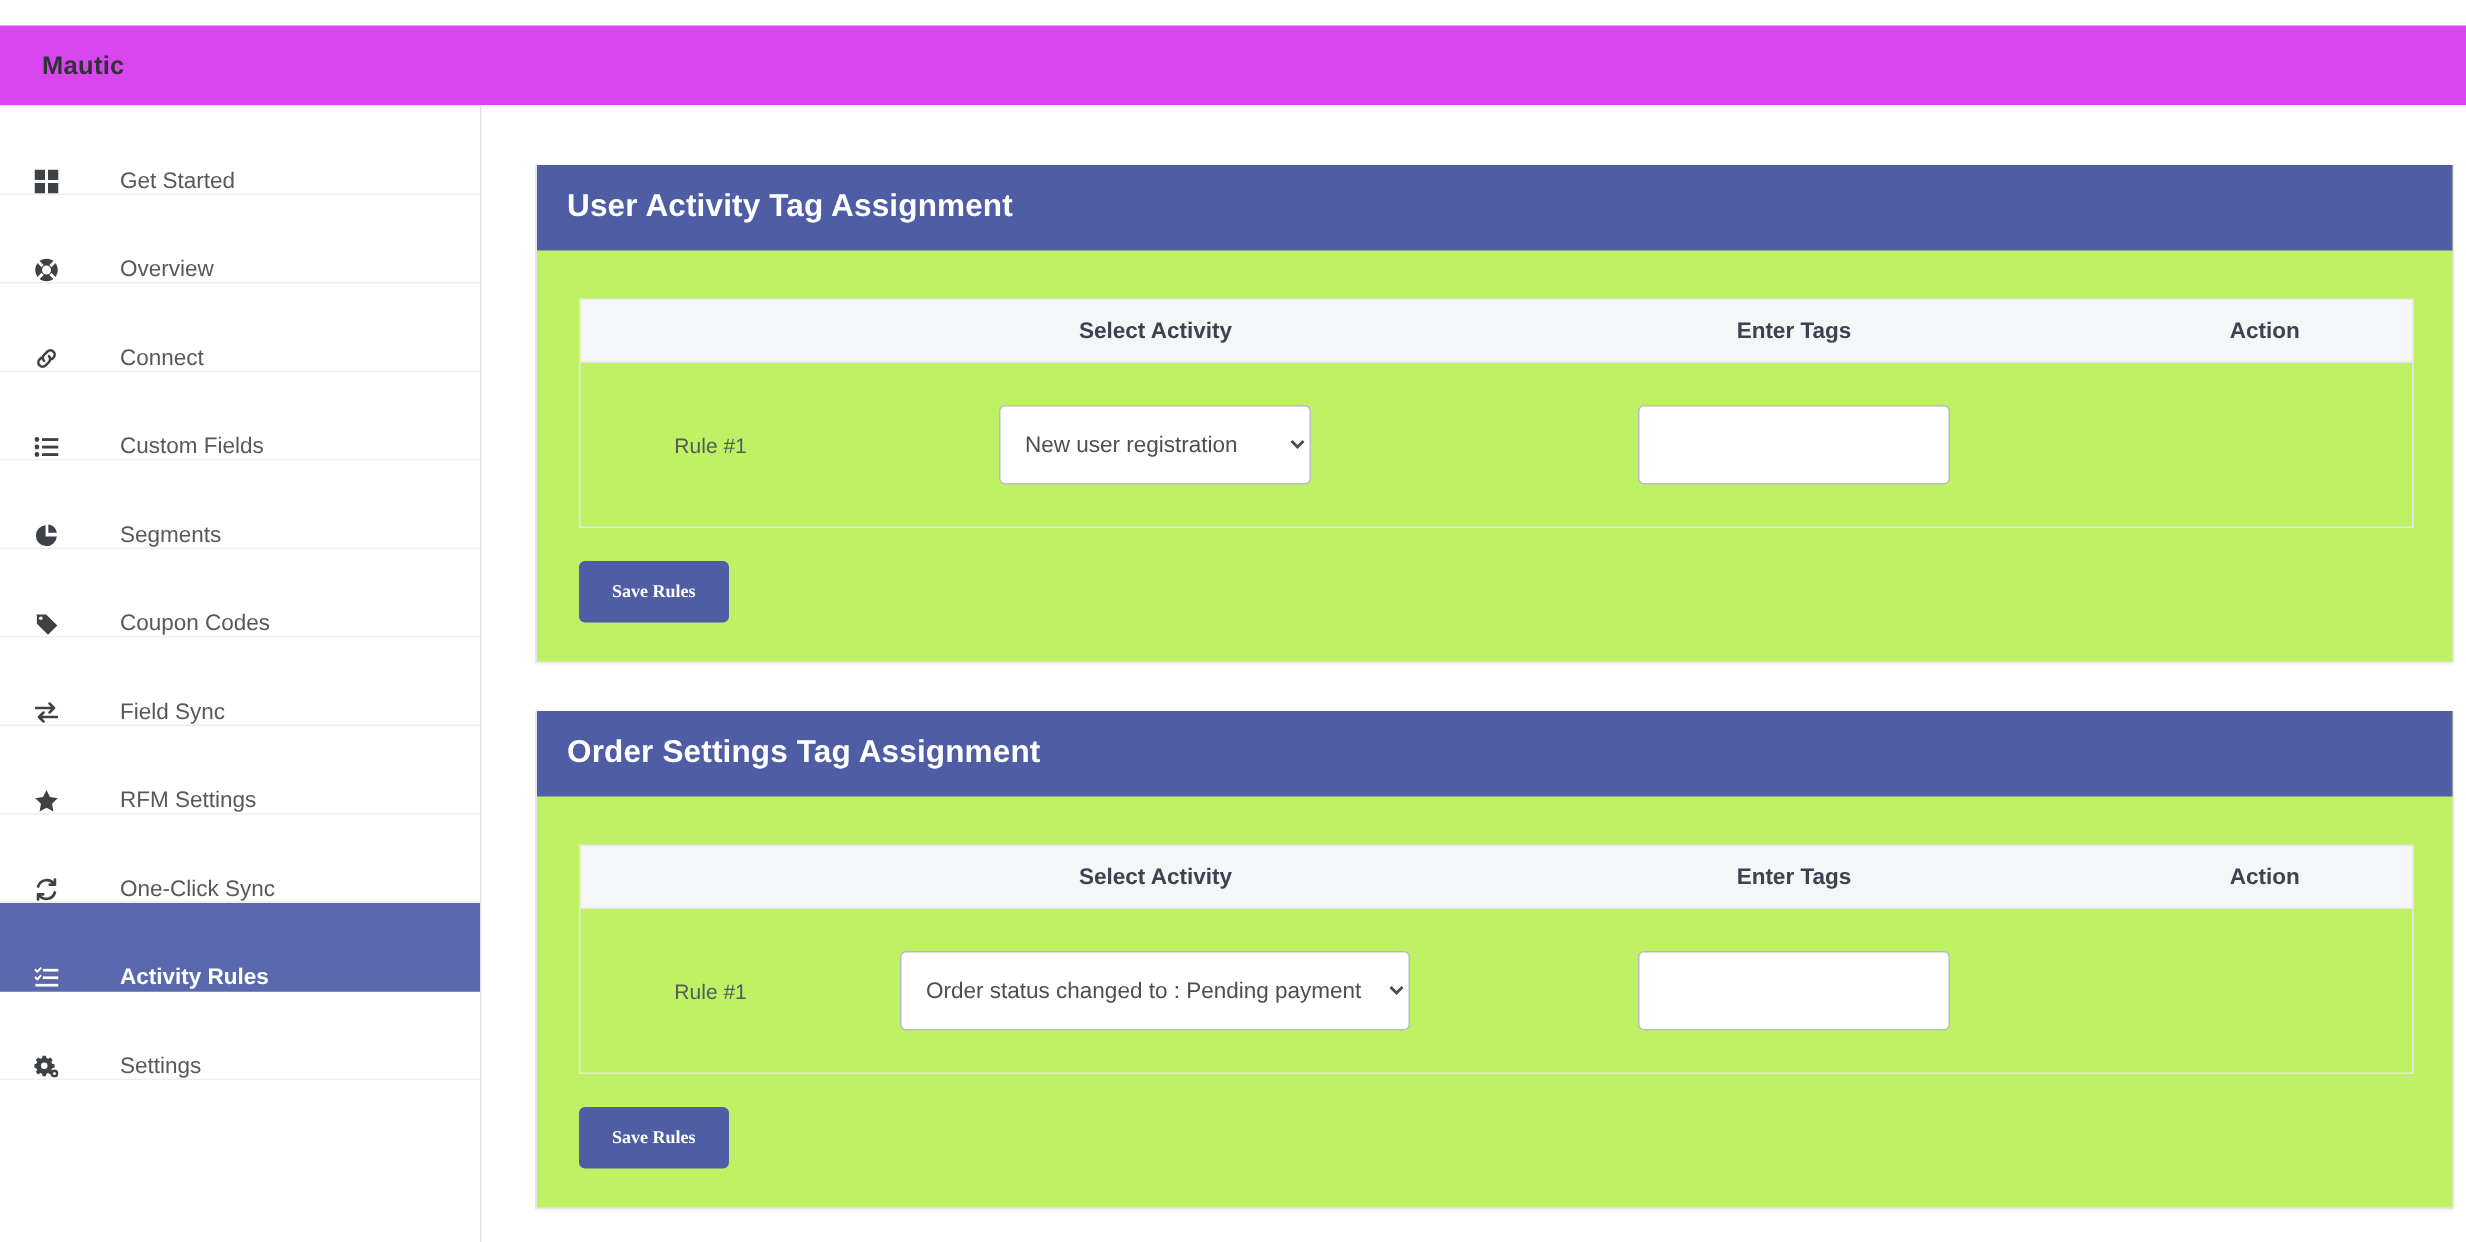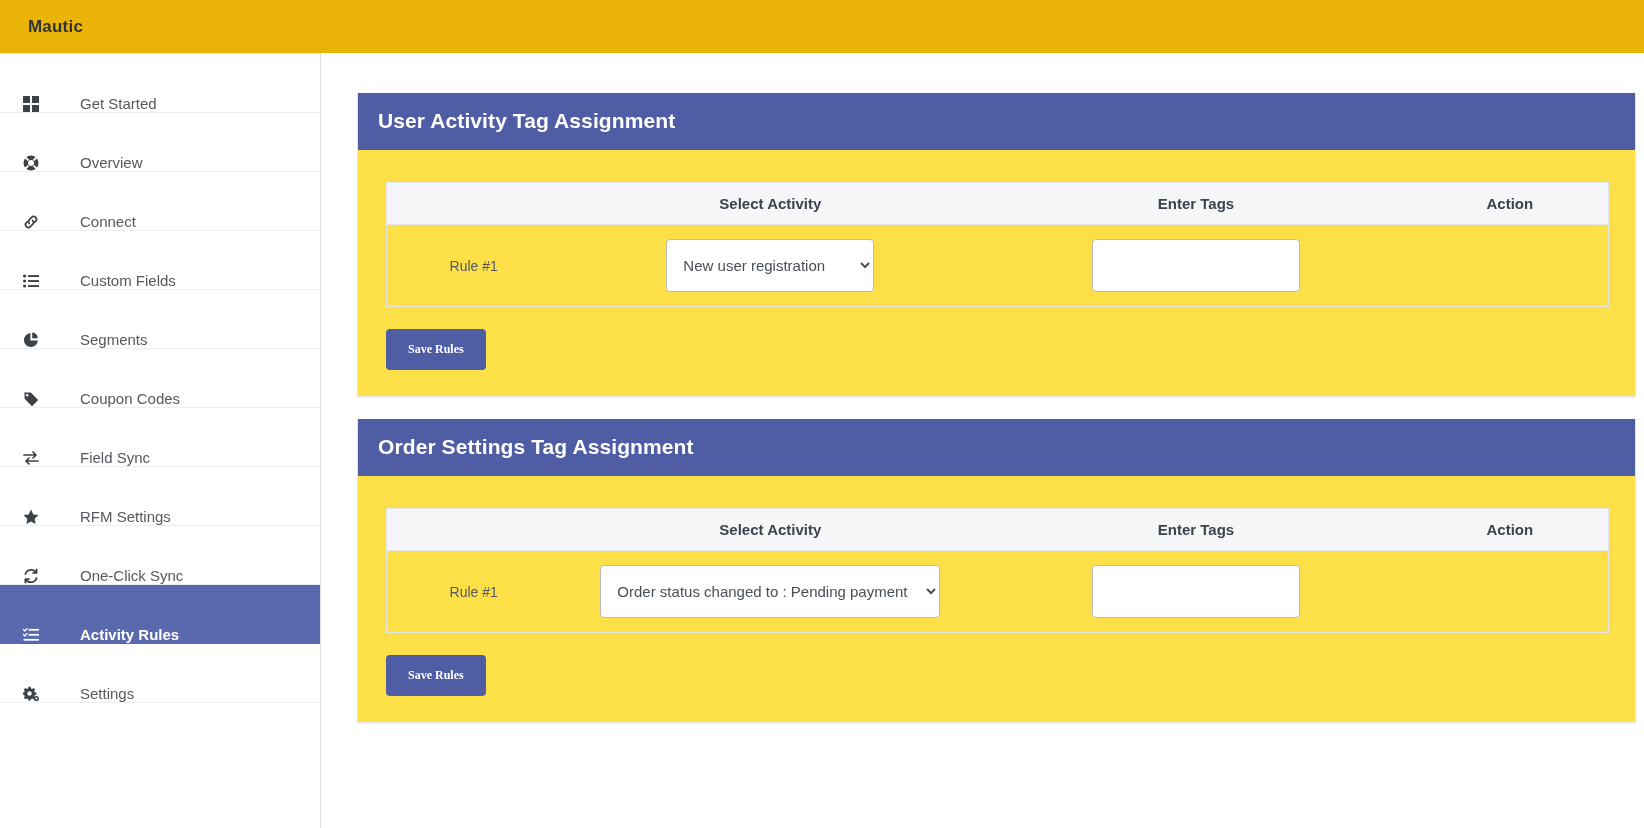--- a/index.html
+++ b/index.html
@@ -12,25 +12,26 @@
     width: 1644px;
     height: 828px;
     overflow: hidden;
     position: relative;
     color: #3a3f44;
   }
 
   
   .topbar {
     height: 53px;
-    background: #eab308;
+    background: #d946ef;
     display: flex;
     align-items: center;
     padding-left: 28px;
     box-sizing: border-box;
+    margin-top: 17px;
   }
   .brand {
     font-size: 17px;
     font-weight: bold;
     color: #2f3337;
     letter-spacing: .2px;
   }
 
   
   .shell {
@@ -82,25 +83,25 @@
   
   .main {
     flex: 1;
     height: 775px;
     background: #ffffff;
     padding: 40px 8px 0 36px;
     box-sizing: border-box;
     overflow: hidden;
   }
   .panel {
-    background: #fde047;
+    background: #bef264;
     border: 1px solid #e6e7e9;
     border-top: none;
     box-shadow: 0 1px 2px rgba(0,0,0,.06);
-    margin-bottom: 22px;
+    margin-bottom: 32px;
     width: 1277px;
   }
   .panel-head {
     background: #4f5da5;
     color: #ffffff;
     padding: 16px 0 17px 20px;
     font-size: 21px;
     font-weight: bold;
     letter-spacing: .1px;
   }
@@ -117,21 +118,21 @@
   table.rules thead th {
     background: #f5f6f7;
     border-bottom: 1px solid #e4e6e8;
     font-size: 15px;
     font-weight: bold;
     color: #3b4250;
     padding: 12px 10px;
     text-align: center;
   }
   table.rules tbody td {
-    padding: 14px 10px;
+    padding: 28px 10px;
     font-size: 14px;
     color: #55595d;
     text-align: center;
     vertical-align: middle;
   }
   .col-rule  { width: 13.5%; }
   .col-act   { width: 35%; }
   .col-tags  { width: 36%; }
   .col-action{ width: 15.5%; }
   td.rule-label { text-align: left; padding-left: 14px; }

